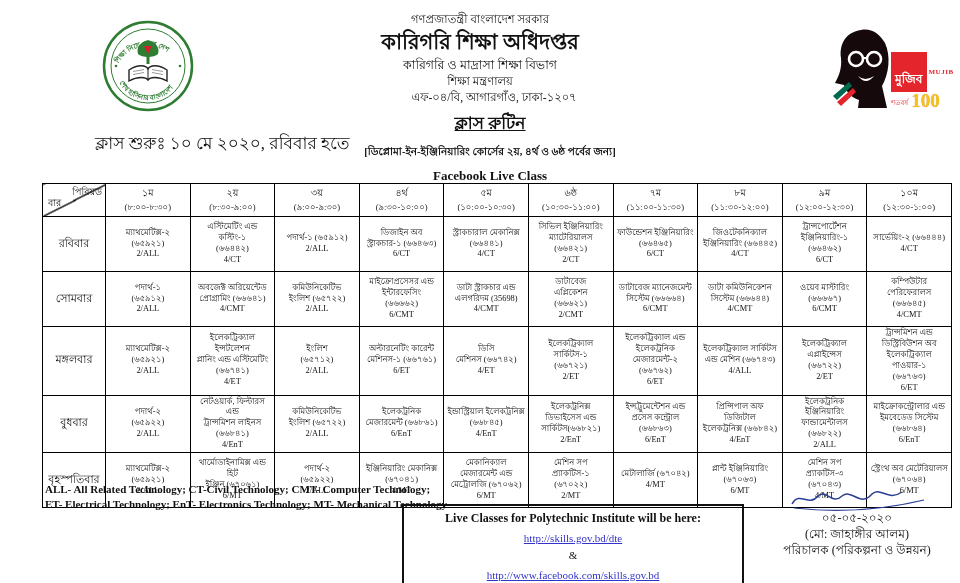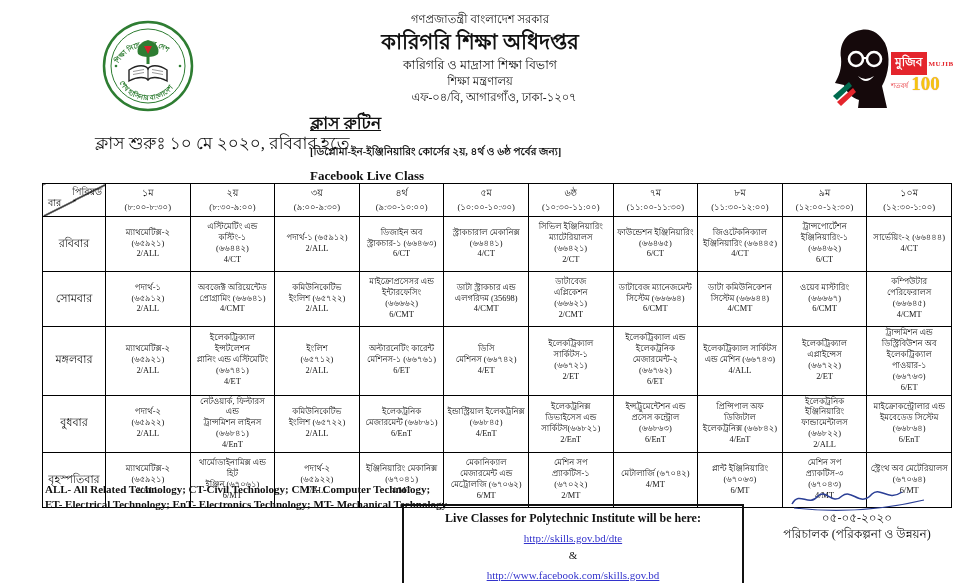--- a/index.html
+++ b/index.html
@@ -16,29 +16,29 @@
 
   
   .seal{position:absolute;left:102px;top:20px;width:92px;height:92px;}
 
   
   .mujib{position:absolute;left:831px;top:26px;width:124px;height:86px;}
   .mujib-inner{position:relative;width:100%;height:100%;}
   .mujib-portrait{position:absolute;left:0;top:0;}
   .mujib-right{position:absolute;left:60px;top:26px;}
   .mujib-row1{display:flex;align-items:center;gap:2px;}
-  .mujib-red-box{background:#e4252c;color:#fff;font-weight:bold;font-size:12px;padding:1px 4px 2px;}
+  .mujib-red-box{background:#e4252c;color:#fff;font-weight:bold;font-size:12px;padding:18px 4px 2px;}
   .mujib-en{color:#e4252c;font-weight:bold;font-size:7px;letter-spacing:.5px;}
   .mujib-row2{display:flex;align-items:flex-end;gap:3px;margin-top:1px;}
   .mujib-sub{color:#e4252c;font-size:7px;}
   .mujib-100{color:#f6c40e;font-weight:bold;font-size:19px;line-height:.85;text-shadow:0 0 1px #c89;}
 
   
   .start-note{position:absolute;left:95px;top:130px;font-size:17px;font-weight:normal;}
-  .title-col{position:absolute;left:310px;top:110px;width:360px;}
+  .title-col{position:absolute;left:310px;top:110px;width:360px;text-align:center;}
   .main-title{font-size:17px;font-weight:bold;text-decoration:underline;}
   .course-note{font-size:10.5px;font-weight:bold;margin-top:6px;}
   .fb-live{font-size:13px;font-weight:bold;margin-top:7px;}
 
   
   .tbl-wrap{position:absolute;left:42px;top:183px;width:910px;}
   table.routine{border-collapse:collapse;table-layout:fixed;width:910px;}
   table.routine th,table.routine td{border:1px solid #000;text-align:center;vertical-align:middle;
       padding:1px 2px;font-weight:normal;}
   th.corner{width:58px;height:30px;position:relative;padding:0;
@@ -386,16 +386,17 @@
     <div class="amp">&amp;</div>
     <div><a href="#">http://www.facebook.com/skills.gov.bd</a></div>
   </div>
 
   <div class="signature">
     <svg class="sig-svg" width="150" height="26" viewBox="0 0 150 26">
       <path d="M10 18 C18 4 26 22 36 10 C44 2 50 20 60 10 C70 2 78 22 90 8 C98 0 106 16 120 6" fill="none" stroke="#2b3f96" stroke-width="1.5"></path>
       <path d="M12 22 C55 27 100 24 142 14" fill="none" stroke="#2b3f96" stroke-width="1.2"></path>
     </svg>
     <div class="sig-date">০৫-০৫-২০২০</div>
+    <div class="sig-name">(মো: জাহাঙ্গীর আলম)</div>
     <div class="sig-title">পরিচালক (পরিকল্পনা ও উন্নয়ন)</div>
   </div>
 
 </div>
 
 </body></html>

